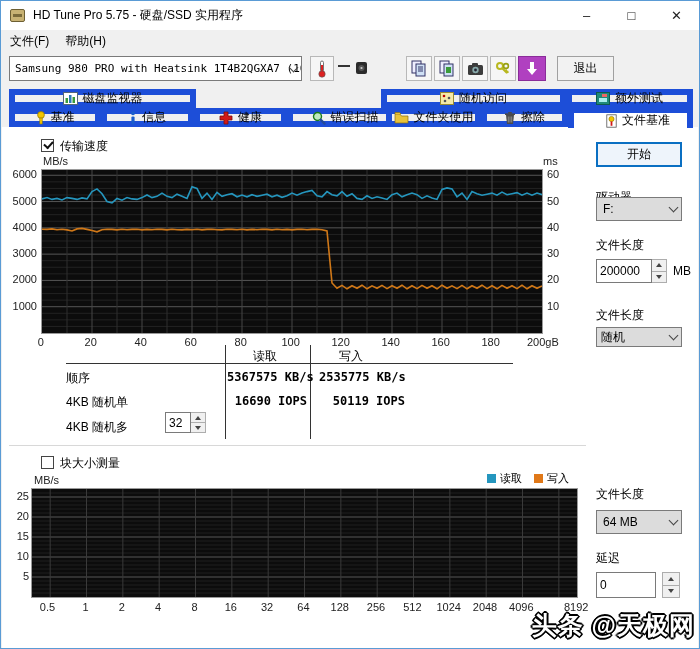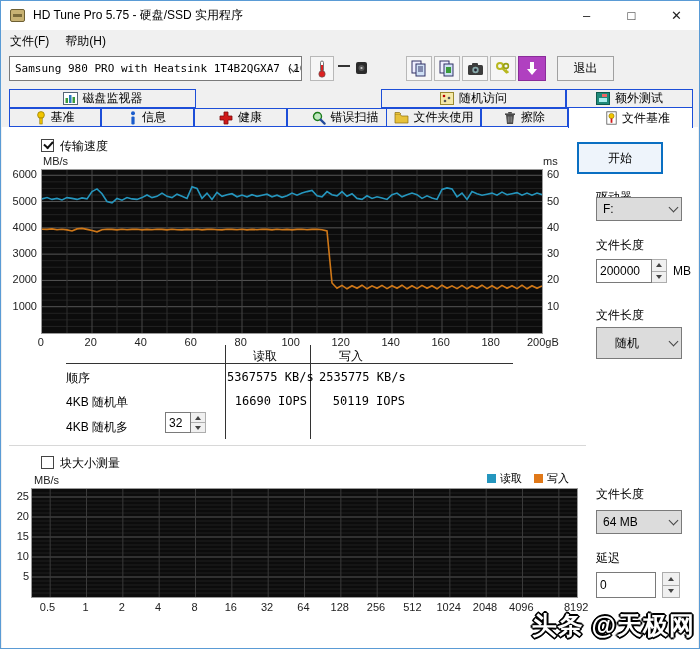--- a/index.html
+++ b/index.html
@@ -23,39 +23,39 @@
   
   .combo {
     position:absolute; background:#fff; border:1px solid #7a7a7a; display:flex; align-items:center;
     font-family:"DejaVu Sans Mono", monospace; font-size:11px; overflow:hidden; white-space:nowrap;
   }
   .combo .chev { position:absolute; right:4px; top:50%; margin-top:-5px; width:7px; height:7px; border-right:1px solid #444; border-bottom:1px solid #444; transform:rotate(45deg); }
   .combo-gray { background:#dcdcdc; font-family:"Liberation Sans", sans-serif; font-size:12px; }
   .toolbtn { position:absolute; width:26px; height:25px; background:#f6f6f6; border:1px solid #b8b8b8; display:flex; align-items:center; justify-content:center; }
   .exitbtn { position:absolute; background:#f2f2f2; border:1px solid #a0a0a0; display:flex; align-items:center; justify-content:center; font-size:12px; }
   
-  .tab { position:absolute; height:19px; background:#f0f0f0; border:1px solid #1d4ed8; display:flex; align-items:center; justify-content:center; gap:5px; font-size:12px; }
+  .tab { position:absolute; height:19px; background:#f0f0f0; border:6px solid #1d4ed8; display:flex; align-items:center; justify-content:center; gap:5px; font-size:12px; }
   .tab.active { background:#ffffff; height:21px; border-bottom:none; z-index:3; }
   .tab svg { flex:0 0 auto; }
   
   .content { position:absolute; left:1px; right:1px; top:126px; bottom:0; background:#ffffff; }
   .cb { position:absolute; width:13px; height:13px; background:#fff; border:1px solid #444; }
   .cb.checked::after { content:""; position:absolute; left:2px; top:1px; width:7px; height:4px; border-left:2px solid #111; border-bottom:2px solid #111; transform:rotate(-48deg); }
   .lbl { position:absolute; font-size:12px; color:#000; white-space:nowrap; }
   .axis-lbl { position:absolute; font-size:11px; color:#222; white-space:nowrap; }
   .plot { position:absolute; background:#0c0c0c; border:1px solid #9a9a9a; }
   .tickL { position:absolute; width:30px; text-align:right; font-size:11px; color:#222; }
   .tickR { position:absolute; width:30px; text-align:left; font-size:11px; color:#222; }
   .tickX { position:absolute; font-size:11px; color:#222; white-space:nowrap; }
   
   .tbl-head { position:absolute; font-size:12px; }
   .vline { position:absolute; width:1px; background:#333; }
   .hline { position:absolute; height:1px; background:#333; }
   .sep { position:absolute; height:1px; background:#d8d8d8; }
-  .tbl-val { position:absolute; font-family:"DejaVu Sans Mono", monospace; font-weight:normal; font-size:12px; text-align:right; white-space:nowrap; }
+  .tbl-val { position:absolute; font-family:"DejaVu Sans Mono", monospace; font-weight:bold; font-size:12px; text-align:right; white-space:nowrap; }
   .spin-wrap { position:absolute; display:flex; }
   .spin-input { width:26px; height:21px; border:1px solid #7a7a7a; background:#fff; font-size:12px; padding-left:3px; display:flex; align-items:center; }
   .spin-btns { width:15px; height:21px; border:1px solid #adadad; border-left:none; display:flex; flex-direction:column; }
   .spin-btns div { flex:1; display:flex; align-items:center; justify-content:center; background:#f0f0f0; }
   .spin-btns div + div { border-top:1px solid #adadad; }
   .tri-up { width:0; height:0; border-left:3px solid transparent; border-right:3px solid transparent; border-bottom:4px solid #444; }
   .tri-dn { width:0; height:0; border-left:3px solid transparent; border-right:3px solid transparent; border-top:4px solid #444; }
   
   .start-btn { position:absolute; border:2px solid #0a6fc2; background:#eef4fb; display:flex; align-items:center; justify-content:center; font-size:12px; }
   .side-lbl { position:absolute; font-size:12px; }
@@ -412,21 +412,21 @@
       <div class="tickX" style="left: 296.3px; top: 600px;">64</div>
       <div class="tickX" style="left: 329.533px; top: 600px;">128</div>
       <div class="tickX" style="left: 365.867px; top: 600px;">256</div>
       <div class="tickX" style="left: 402.2px; top: 600px;">512</div>
       <div class="tickX" style="left: 435.433px; top: 600px;">1024</div>
       <div class="tickX" style="left: 471.767px; top: 600px;">2048</div>
       <div class="tickX" style="left: 508.1px; top: 600px;">4096</div>
       <div class="tickX" style="left: 563px; top: 600px;">8192</div>
     </div>
 
-  <div class="start-btn" style="left:576px; top:141px; width:86px; height:32px;">
+  <div class="start-btn" style="left:595px; top:141px; width:86px; height:25px;">
     <span>开始</span>
   </div>
 
   <div class="side-lbl" style="left:595px; top:179px;margin-top:9px;">驱动器</div>
   <div class="combo combo-gray" style="left:595px; top:196px; width:86px; height:24px; padding-left:6px;">
     <span>F:</span>
     <span class="chev"></span>
   </div>
 
   <div class="side-lbl" style="left:595px; top:236px;">文件长度</div>
@@ -437,21 +437,21 @@
           <span class="tri-up"></span>
         </div>
       <div>
           <span class="tri-dn"></span>
         </div>
     </div>
   </div>
   <div class="side-lbl" style="left:672px; top:263px;">MB</div>
 
   <div class="side-lbl" style="left:595px; top:306px;">文件长度</div>
-  <div class="combo combo-gray" style="left:595px; top:326px; width:86px; height:32px; padding-left:18px;">
+  <div class="combo combo-gray" style="left:595px; top:326px; width:86px; height:20px; padding-left:4px;">
     <span>随机</span>
     <span class="chev"></span>
   </div>
 
   <div class="side-lbl" style="left:595px; top:485px;">文件长度</div>
   <div class="combo combo-gray" style="left:595px; top:509px; width:86px; height:24px; padding-left:6px;">
     <span>64 MB</span>
     <span class="chev"></span>
   </div>
 

